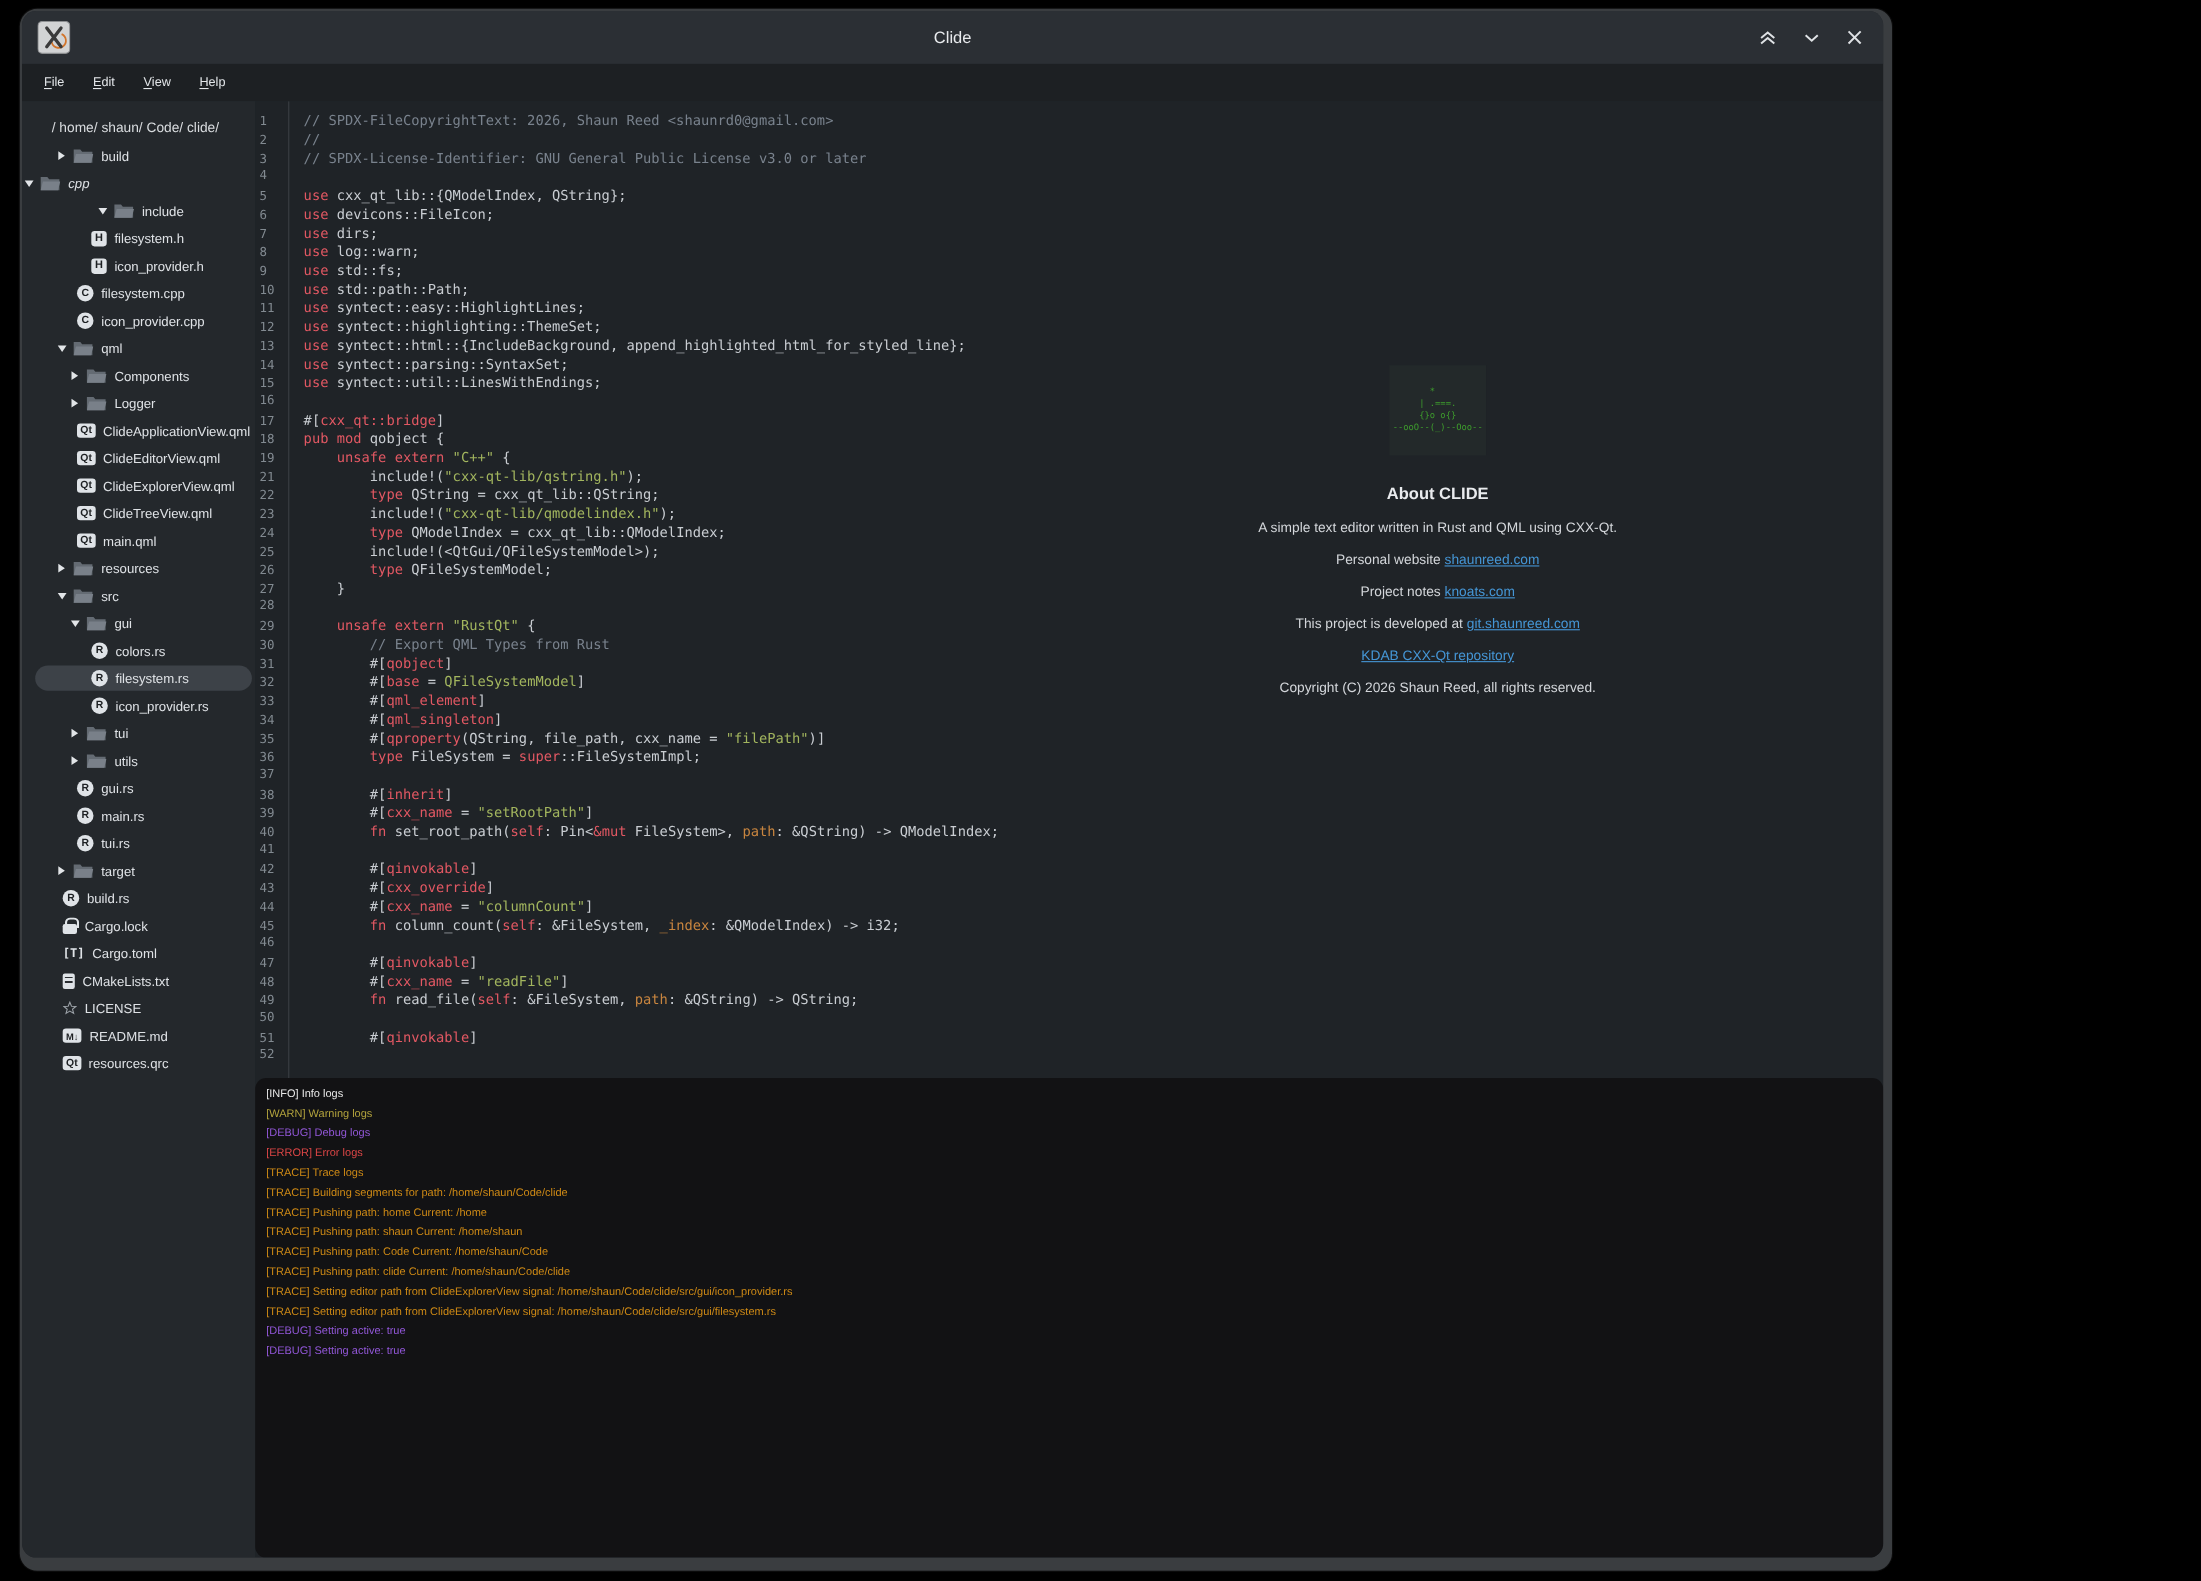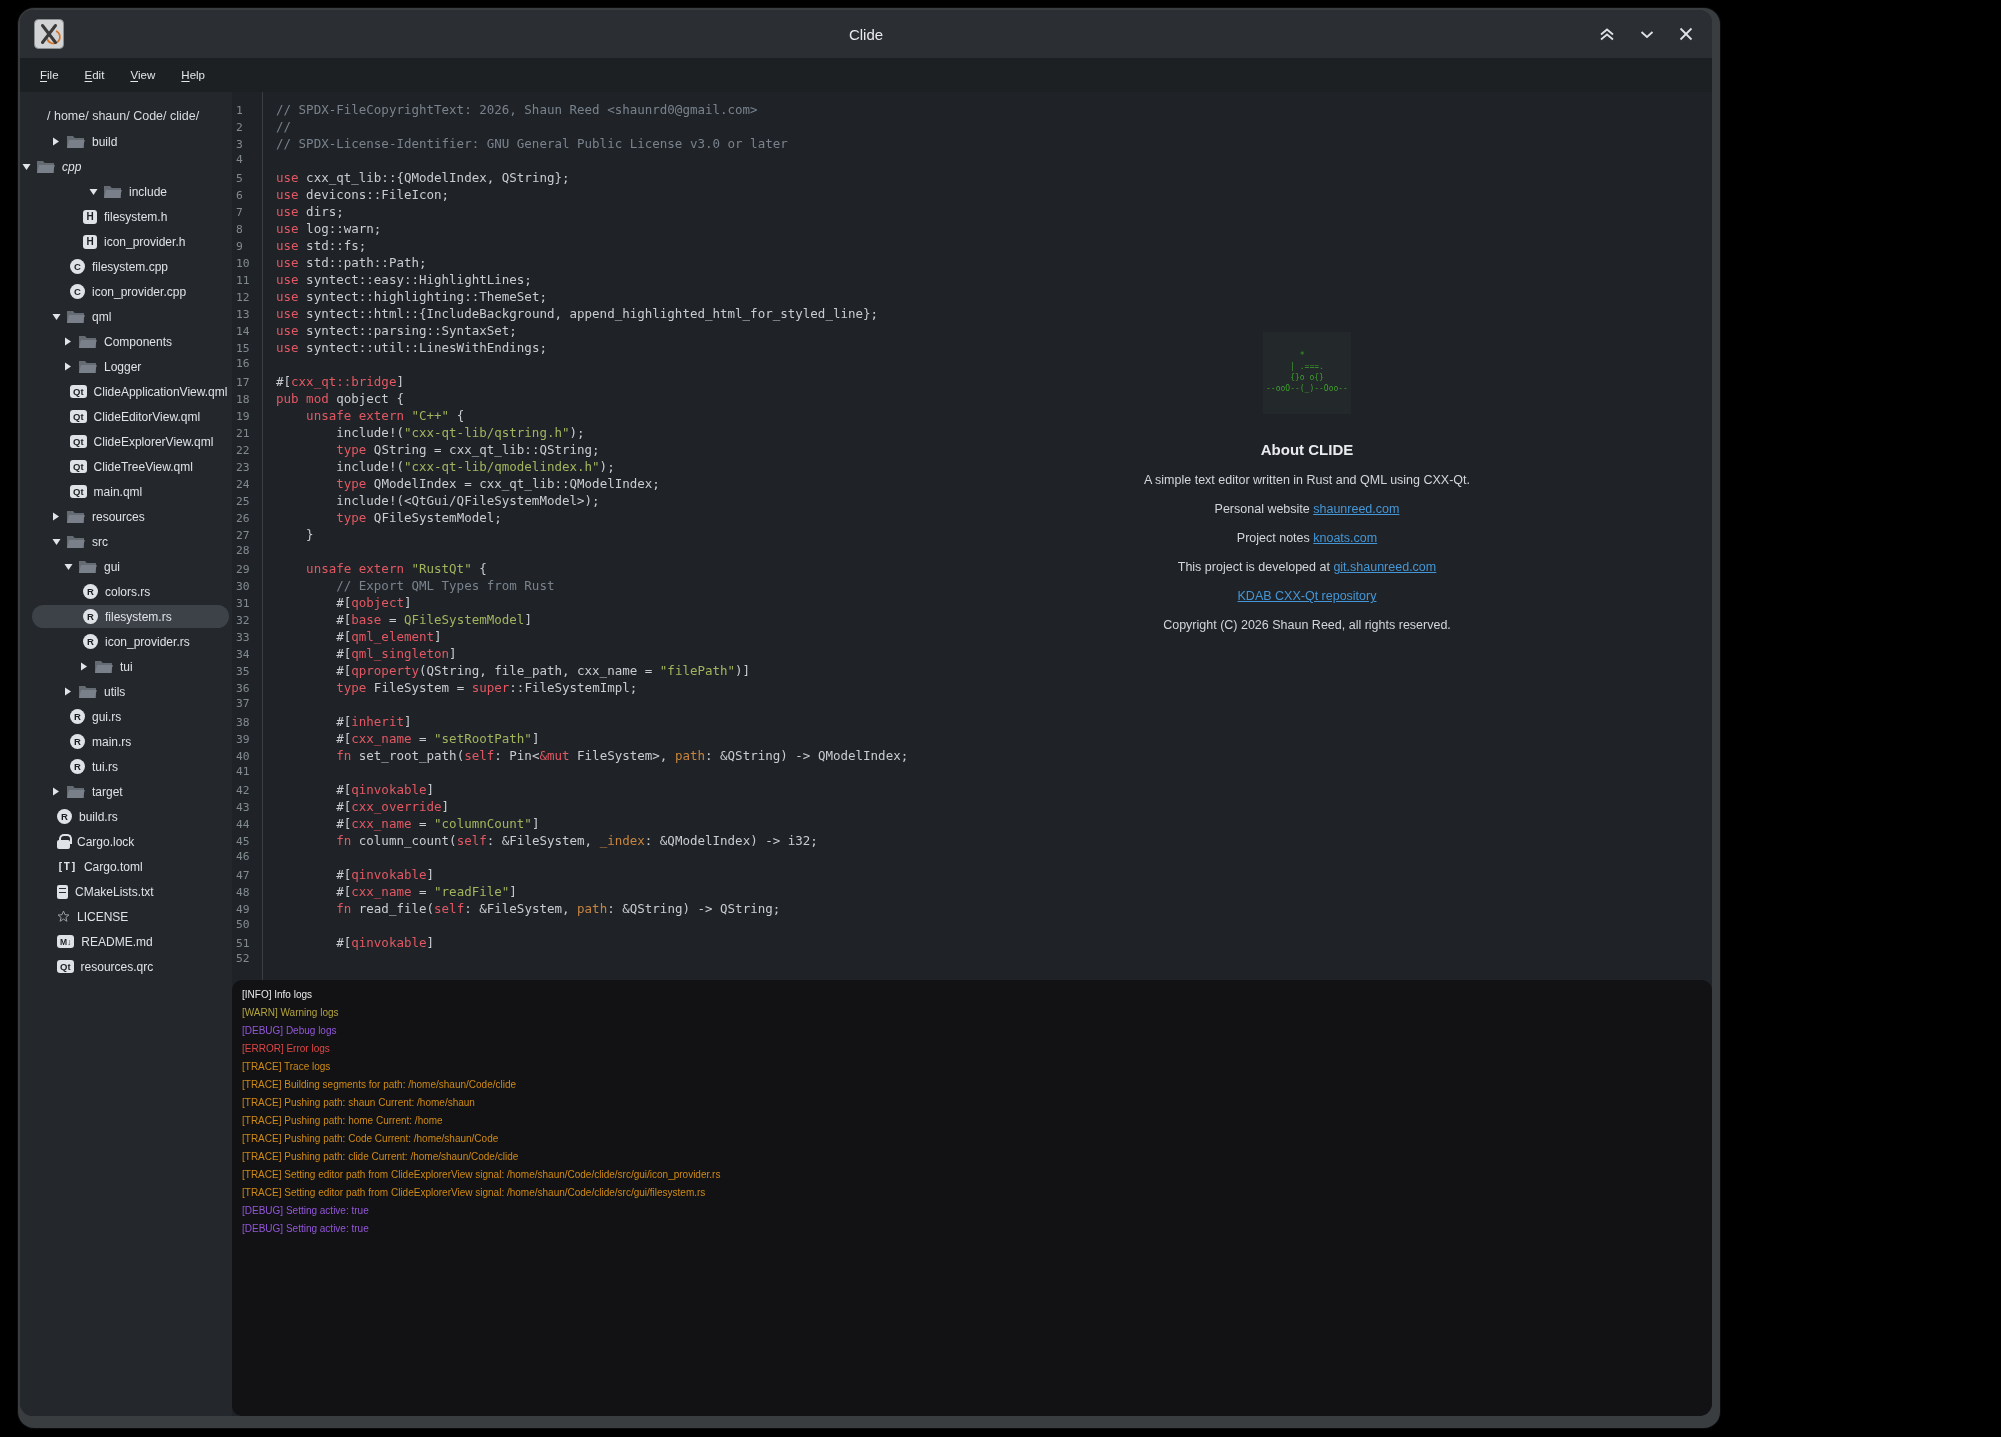--- a/index.html
+++ b/index.html
@@ -329,21 +329,21 @@
               <span class="tree-label">colors.rs</span>
             </div>
             <div class="tree-row selected" style="padding-left: 63px;">
               <span class="badge circle">R</span>
               <span class="tree-label">filesystem.rs</span>
             </div>
             <div class="tree-row" style="padding-left: 63px;">
               <span class="badge circle">R</span>
               <span class="tree-label">icon_provider.rs</span>
             </div>
-            <div class="tree-row" style="padding-left: 42px; margin-left: 16px;">
+            <div class="tree-row" style="padding-left: 42px;">
               <span class="arrow">
                 <svg width="8" height="9" viewBox="0 0 8 9">
                   <polygon points="1,0.5 7,4.5 1,8.5" fill="#e2e5e8"></polygon>
                 </svg>
               </span>
               <span class="tree-icon">
                 <svg width="19" height="14" viewBox="0 0 19 14">
                   <path fill="#646b73" d="M1 1h6l1.7 2H18v10H1z"></path>
                   <path fill="#798089" d="M3 5h15.8l-2.1 8H1z"></path>
                 </svg>
@@ -500,22 +500,22 @@
         </div>
 
         <div class="log-panel">
           <div id="logs">
               <div class="log-line lv-info">[INFO] Info logs</div>
               <div class="log-line lv-warn">[WARN] Warning logs</div>
               <div class="log-line lv-debug">[DEBUG] Debug logs</div>
               <div class="log-line lv-error">[ERROR] Error logs</div>
               <div class="log-line lv-trace">[TRACE] Trace logs</div>
               <div class="log-line lv-trace">[TRACE] Building segments for path: /home/shaun/Code/clide</div>
+              <div class="log-line lv-trace">[TRACE] Pushing path: home Current: /home</div>
               <div class="log-line lv-trace">[TRACE] Pushing path: shaun Current: /home/shaun</div>
-              <div class="log-line lv-trace">[TRACE] Pushing path: home Current: /home</div>
               <div class="log-line lv-trace">[TRACE] Pushing path: Code Current: /home/shaun/Code</div>
               <div class="log-line lv-trace">[TRACE] Pushing path: clide Current: /home/shaun/Code/clide</div>
               <div class="log-line lv-trace">[TRACE] Setting editor path from ClideExplorerView signal: /home/shaun/Code/clide/src/gui/icon_provider.rs</div>
               <div class="log-line lv-trace">[TRACE] Setting editor path from ClideExplorerView signal: /home/shaun/Code/clide/src/gui/filesystem.rs</div>
               <div class="log-line lv-debug">[DEBUG] Setting active: true</div>
               <div class="log-line lv-debug">[DEBUG] Setting active: true</div>
             </div>
         </div>
       </div>
 

